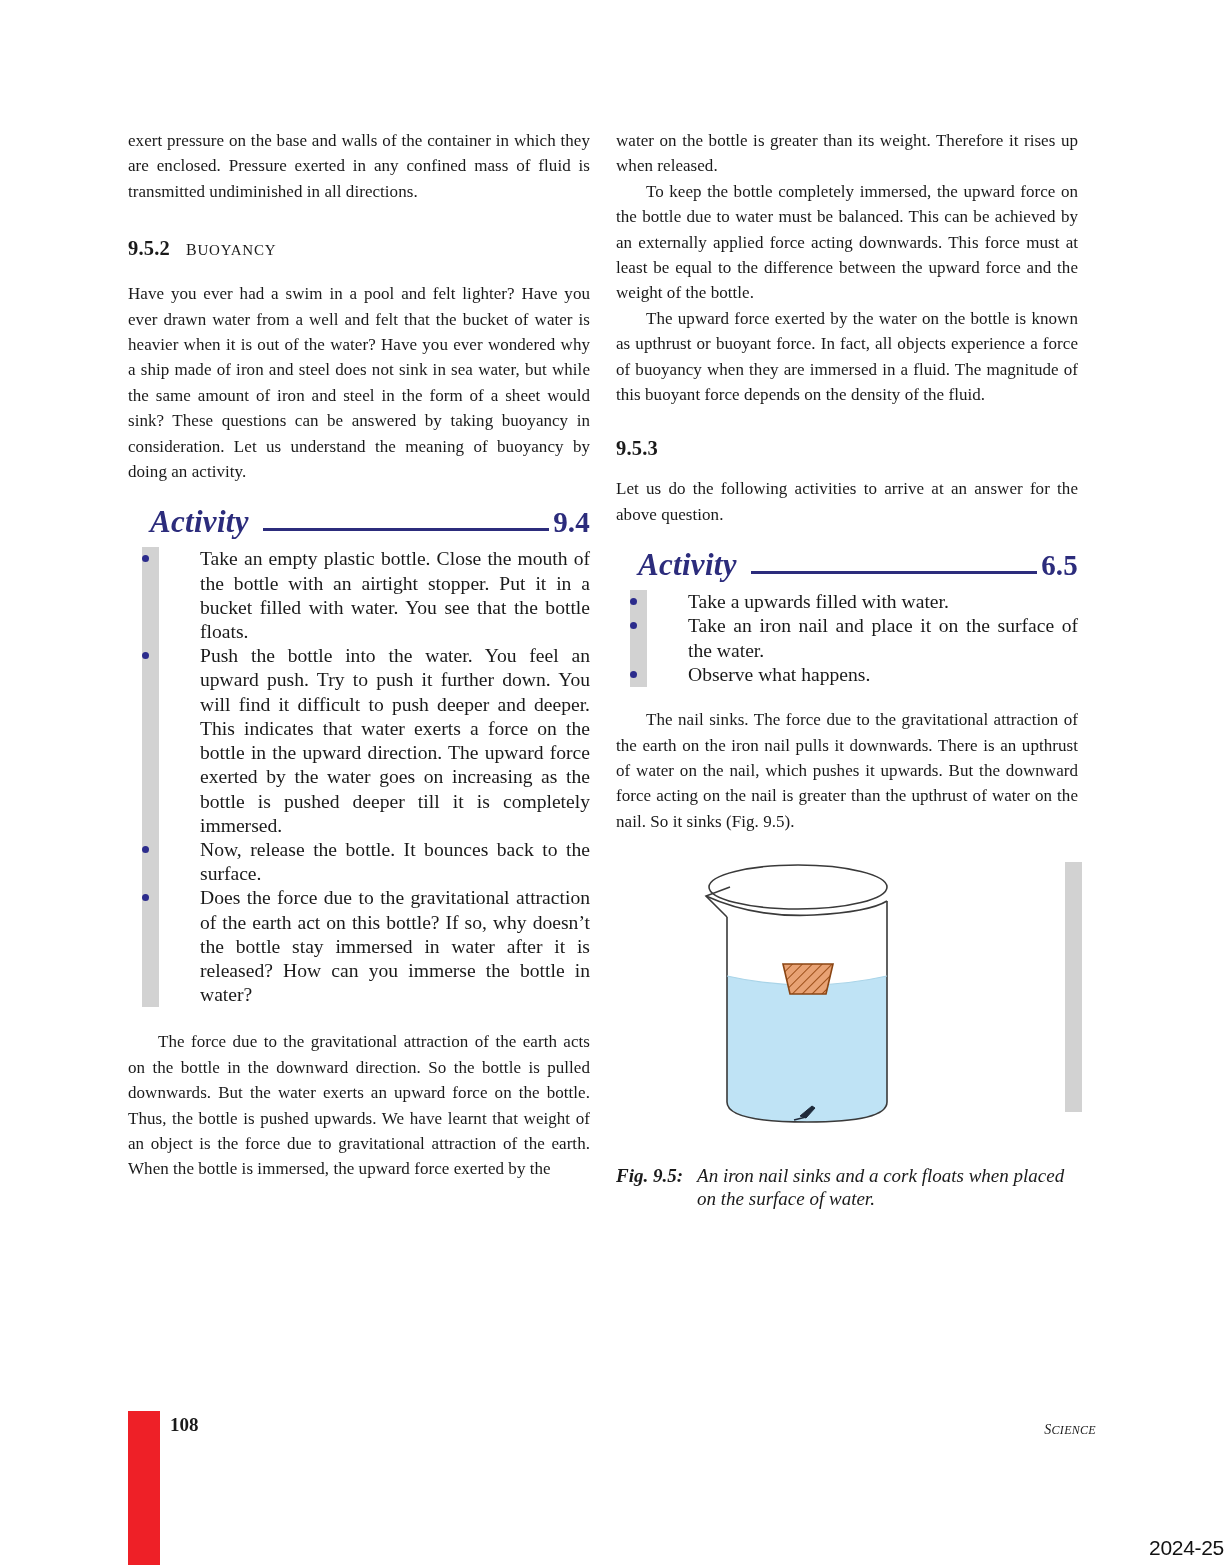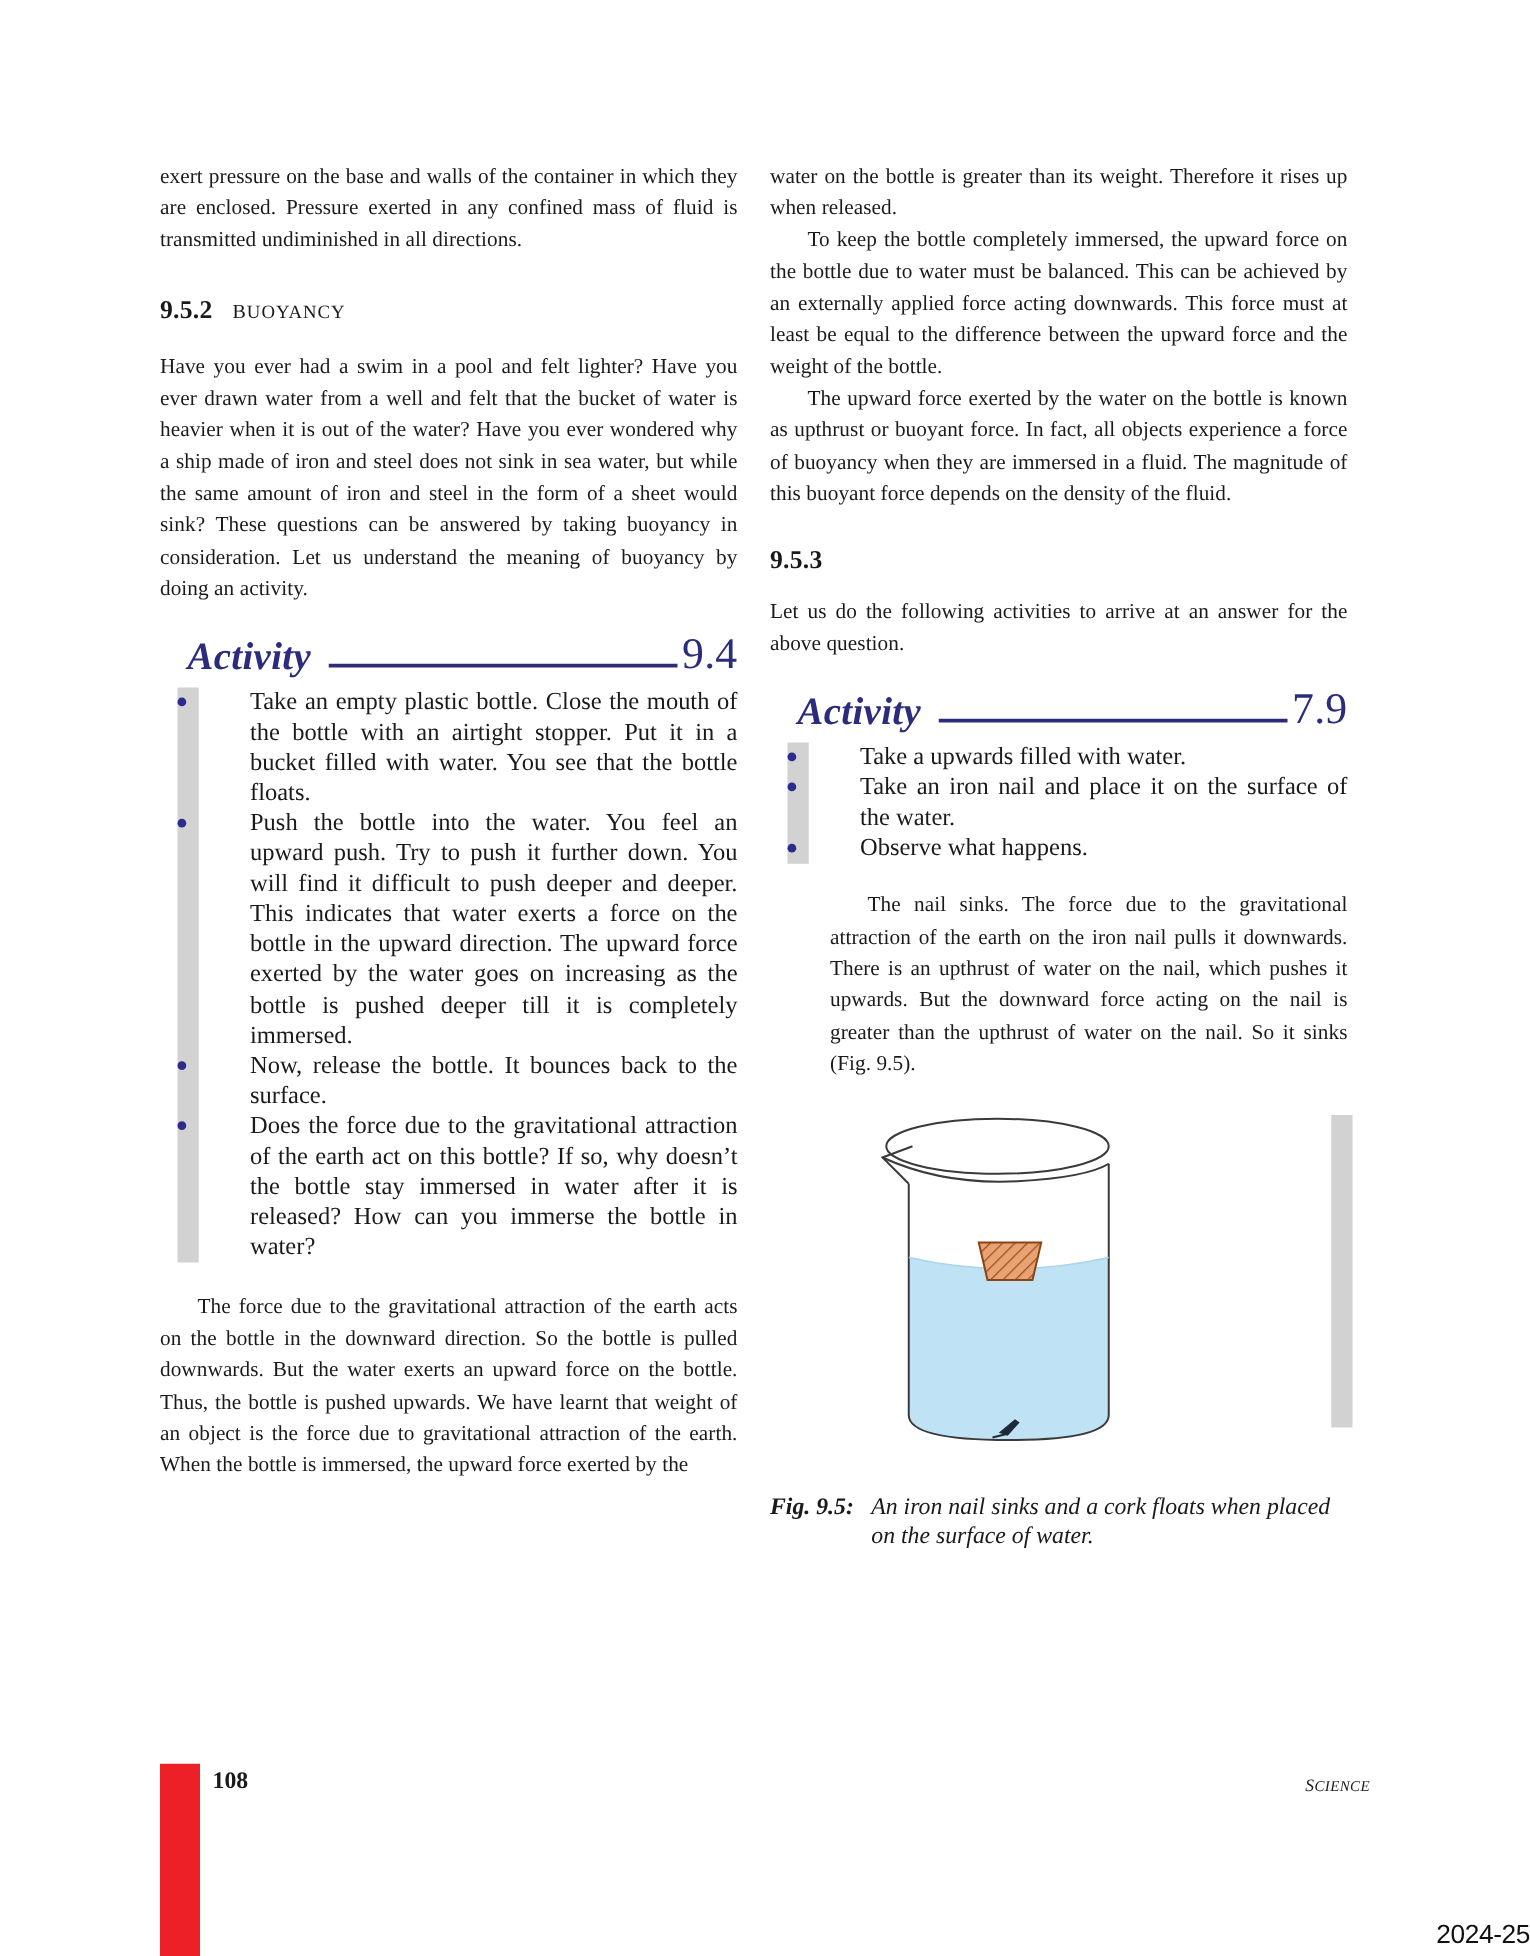--- a/index.html
+++ b/index.html
@@ -79,22 +79,22 @@
     letter-spacing: 0.3px;
     line-height: 1;
   }
   .activity-rule {
     flex: 1 1 auto;
     height: 3px;
     background: #2c2c7c;
     margin: 0 4px 6px 14px;
   }
   .activity-num {
-    font-weight: normal;
-    font-size: 35px;
+    font-weight: bold;
+    font-size: 29px;
     line-height: 1;
     letter-spacing: 0.2px;
   }
 
   
   .activity-block {
     position: relative;
     padding-left: 72px;
   }
   .gray-bar {
@@ -260,42 +260,42 @@
 
     <div class="sec-head tall">
       <span class="sec-num">9.5.3</span>
     </div>
 
     <p class="body">Let us do the following activities to arrive at an answer for the above question.</p>
 
     <div class="activity-head">
       <span class="activity-word">Activity</span>
       <span class="activity-rule"></span>
-      <span class="activity-num">7.9</span>
+      <span class="activity-num">6.5</span>
     </div>
 
     <div class="activity-block">
       <div class="gray-bar"></div>
       <ul class="act-list">
         <li>
           <span class="bullet"></span>
           <span>Take a upwards filled with water.</span>
         </li>
         <li>
           <span class="bullet"></span>
           <span>Take an iron nail and place it on the surface of the water.</span>
         </li>
         <li>
           <span class="bullet"></span>
           <span>Observe what happens.</span>
         </li>
       </ul>
     </div>
 
-    <p class="body indent" style="margin-top:20px;margin-left:48px;">The nail sinks. The force due to the gravitational attraction of the earth on the iron nail pulls it downwards. There is an upthrust of water on the nail, which pushes it upwards. But the downward force acting on the nail is greater than the upthrust of water on the nail. So it sinks (Fig. 9.5).</p>
+    <p class="body indent" style="margin-top:20px;">The nail sinks. The force due to the gravitational attraction of the earth on the iron nail pulls it downwards. There is an upthrust of water on the nail, which pushes it upwards. But the downward force acting on the nail is greater than the upthrust of water on the nail. So it sinks (Fig. 9.5).</p>
 
     <div class="figure-wrap">
       <div class="fig-gray-bar"></div>
       <svg class="fig-svg" width="260" height="290" viewBox="0 0 260 290">
 
         <path d="M33 122 L33 248 Q33 268 113 268 Q193 268 193 248 L193 122 Q113 140 33 122 Z" fill="#bfe3f5" stroke="none"></path>
 
         <path d="M33 63 L33 248 Q33 268 113 268 Q193 268 193 248 L193 47" fill="none" stroke="#3a3a3a" stroke-width="1.6"></path>
 
         <path d="M33 63 L12 42 L36 33" fill="none" stroke="#3a3a3a" stroke-width="1.6"></path>

